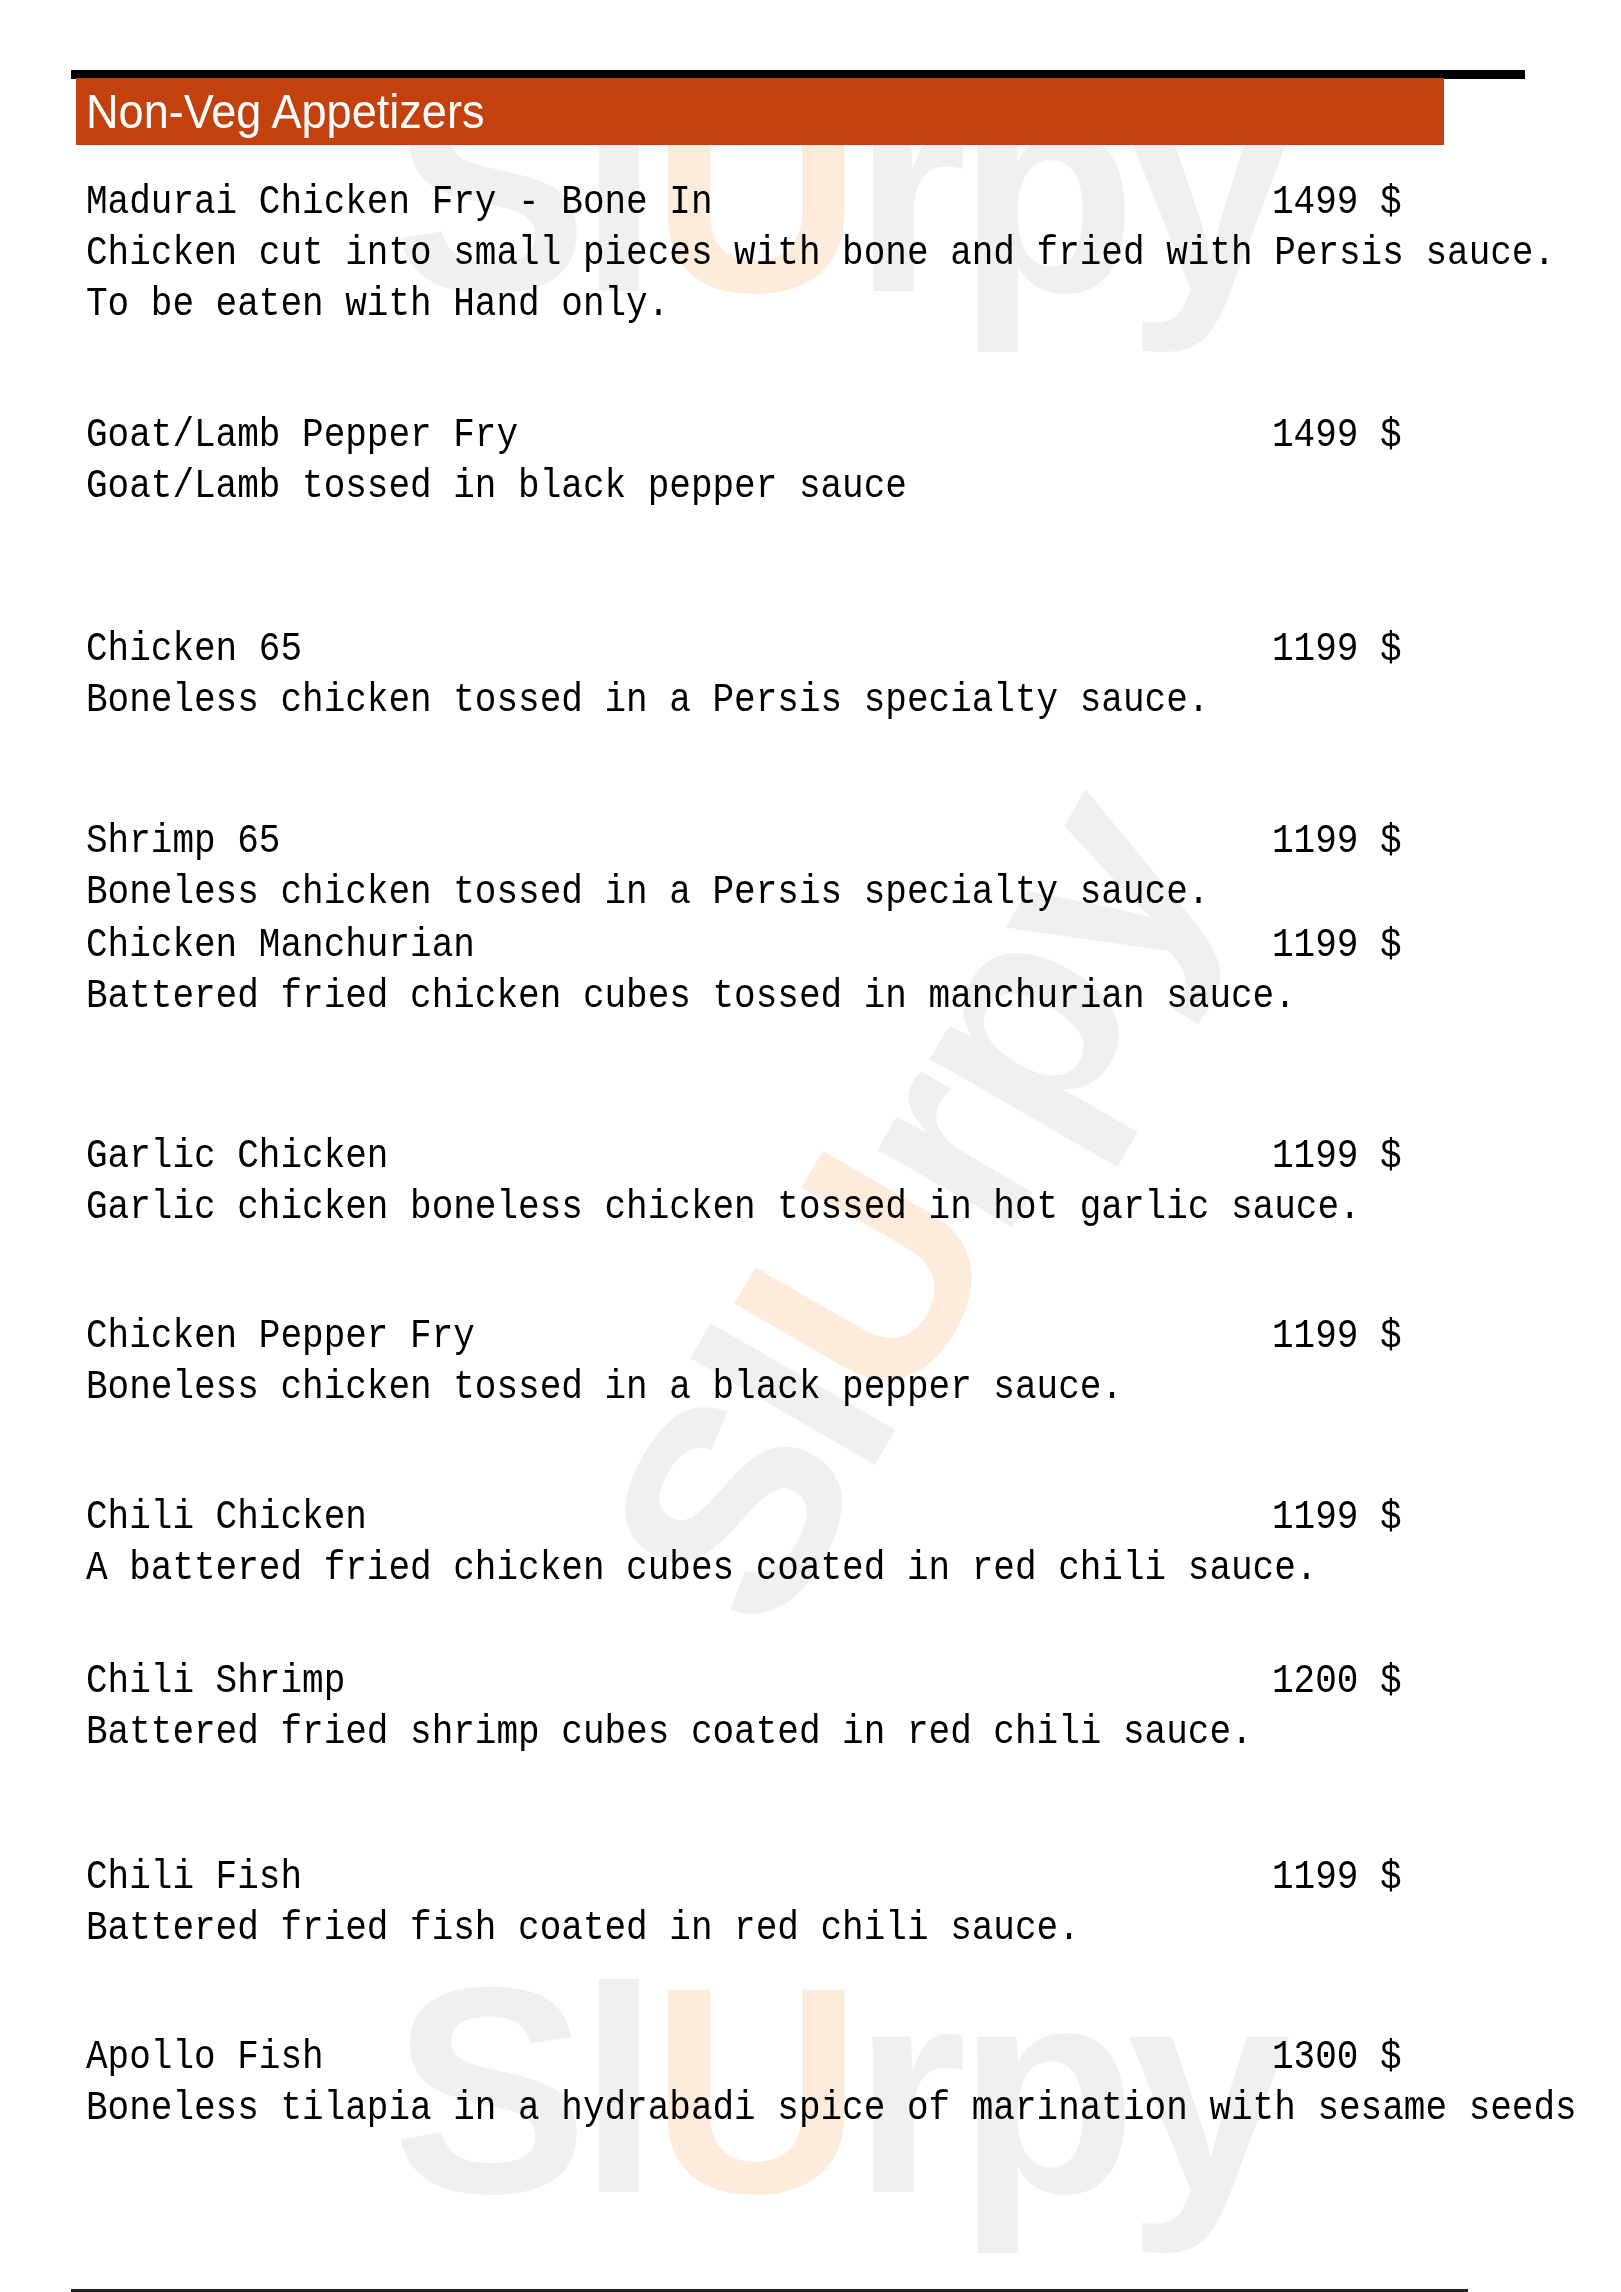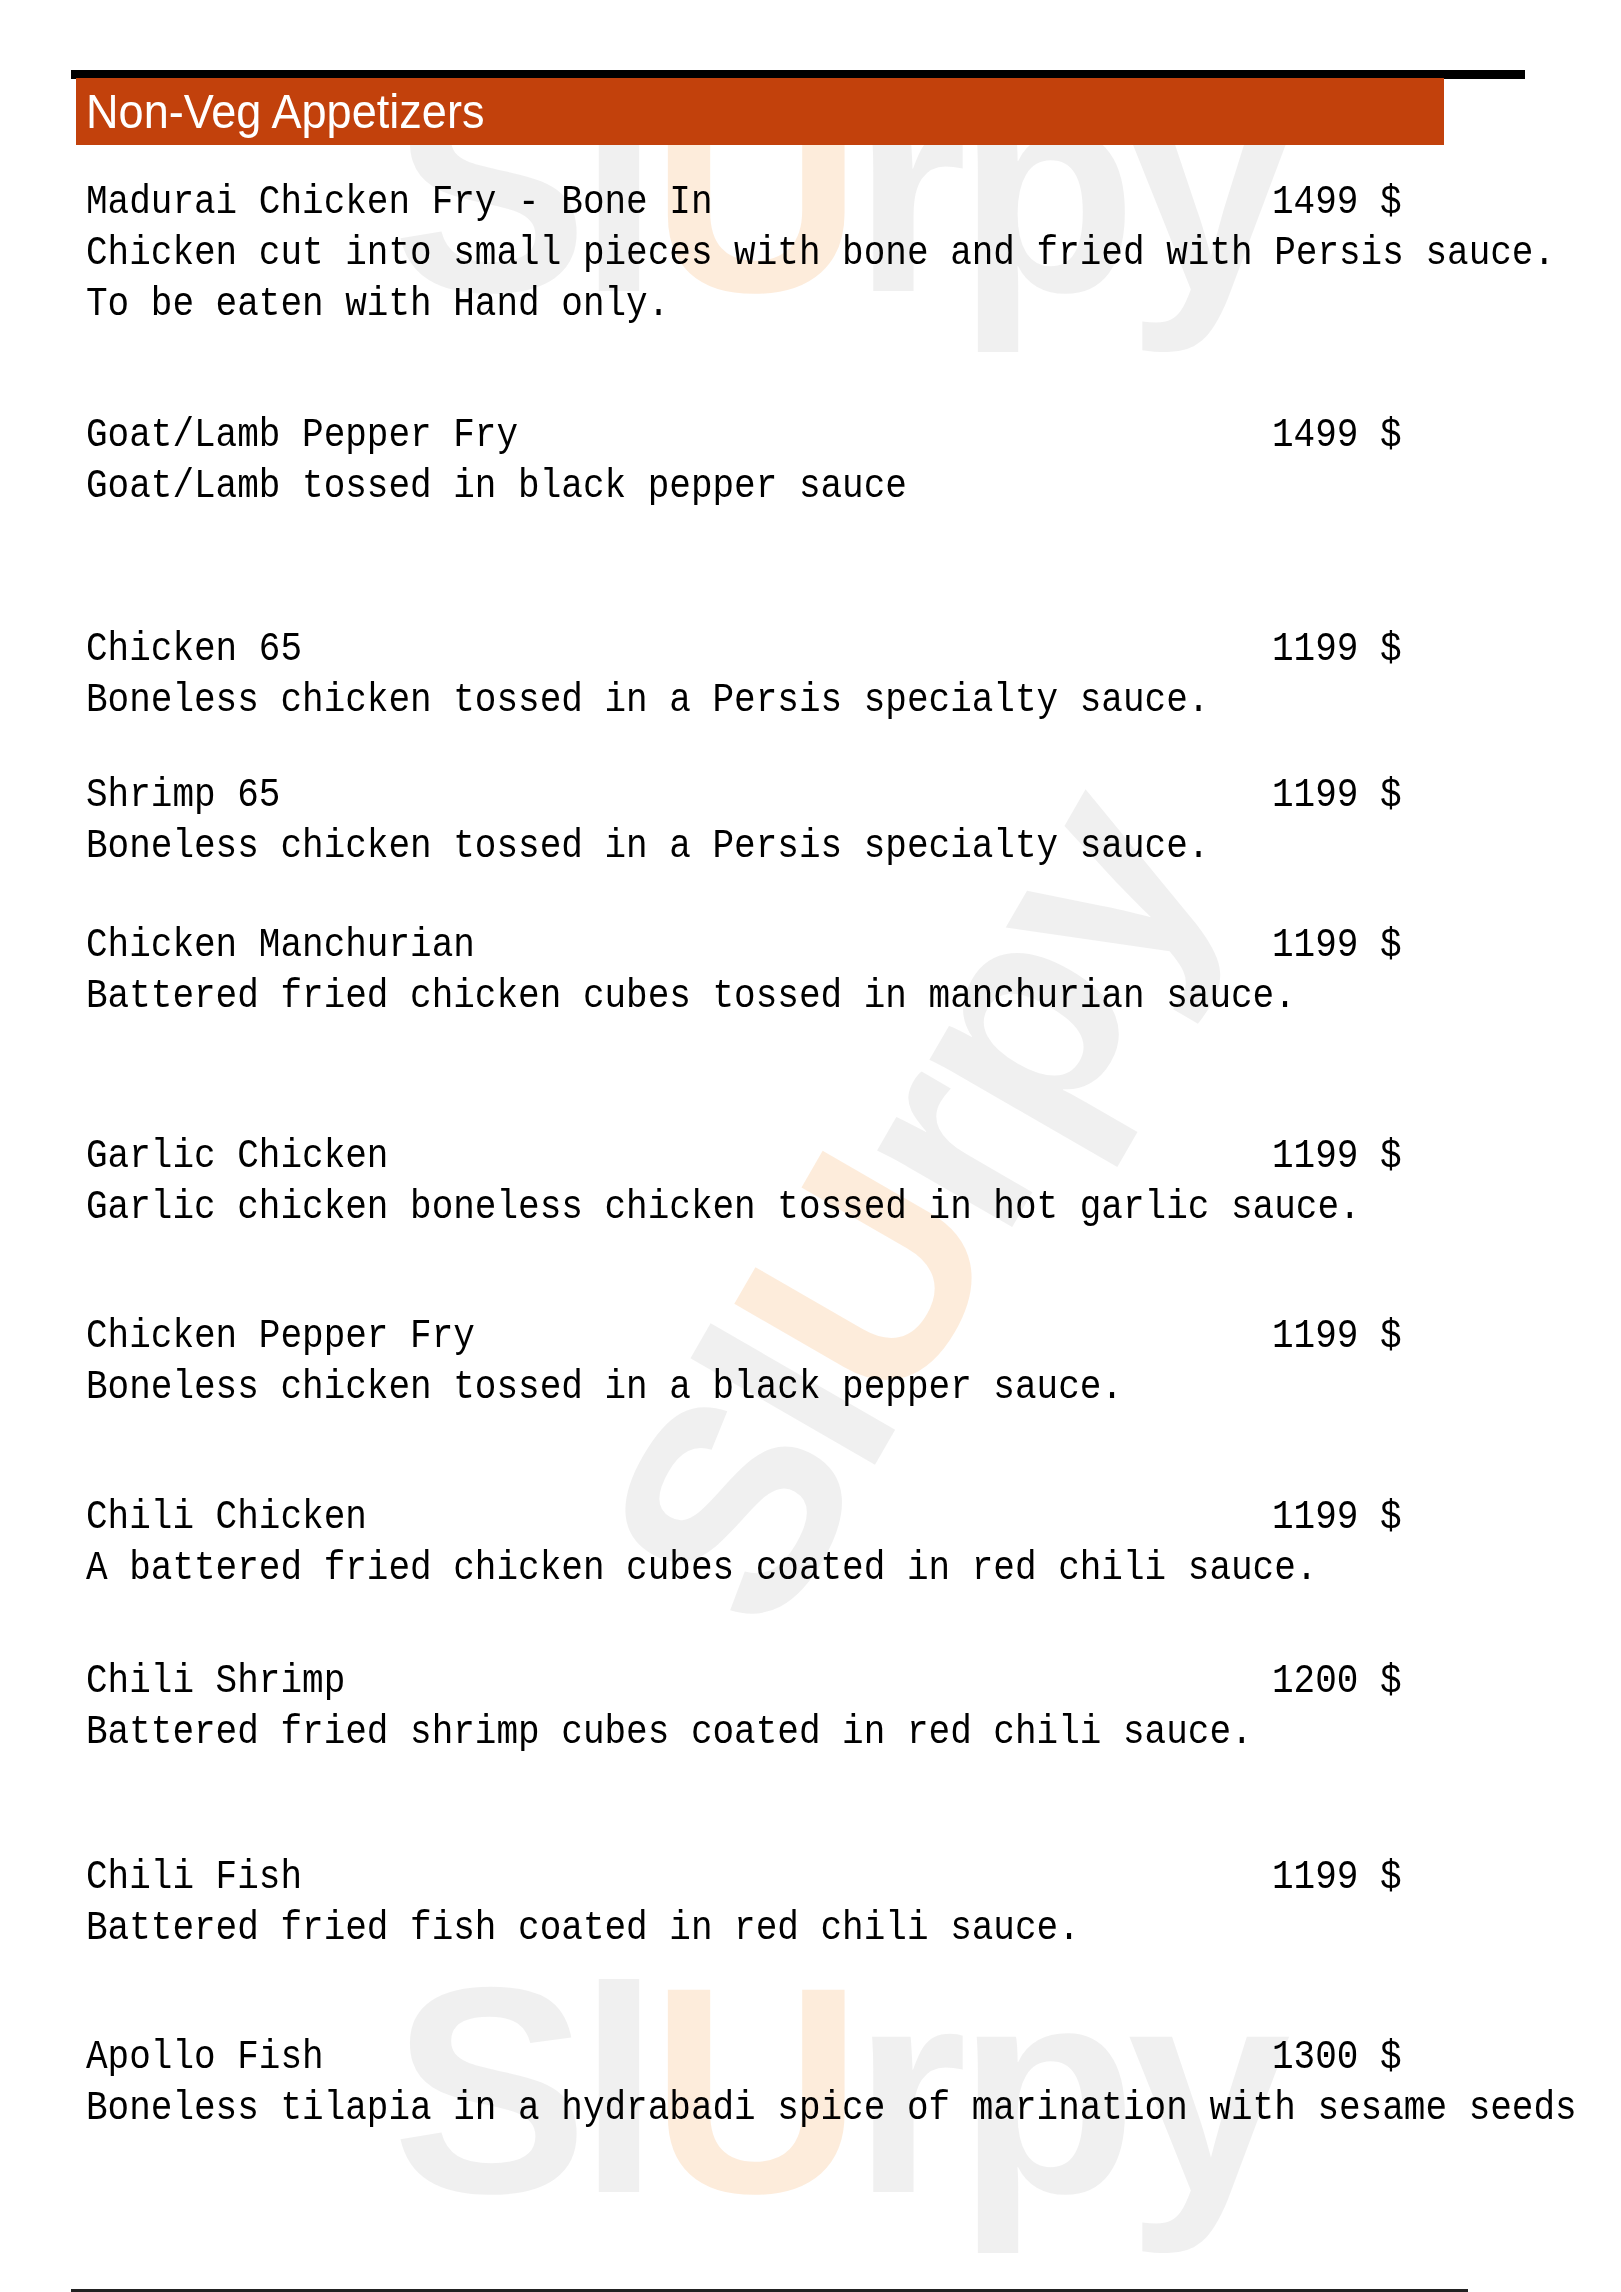--- a/index.html
+++ b/index.html
@@ -42,21 +42,21 @@
   <div class="item-desc">Goat/Lamb tossed in black pepper sauce</div>
   <div class="item-price">1499 $</div>
 </div>
 
 <div class="item" style="top:624px">
   <div class="item-name">Chicken 65</div>
   <div class="item-desc">Boneless chicken tossed in a Persis specialty sauce.</div>
   <div class="item-price">1199 $</div>
 </div>
 
-<div class="item" style="top:770px">
+<div class="item" style="top:816px">
   <div class="item-name">Shrimp 65</div>
   <div class="item-desc">Boneless chicken tossed in a Persis specialty sauce.</div>
   <div class="item-price">1199 $</div>
 </div>
 
 <div class="item" style="top:920px">
   <div class="item-name">Chicken Manchurian</div>
   <div class="item-desc">Battered fried chicken cubes tossed in manchurian sauce.</div>
   <div class="item-price">1199 $</div>
 </div>

